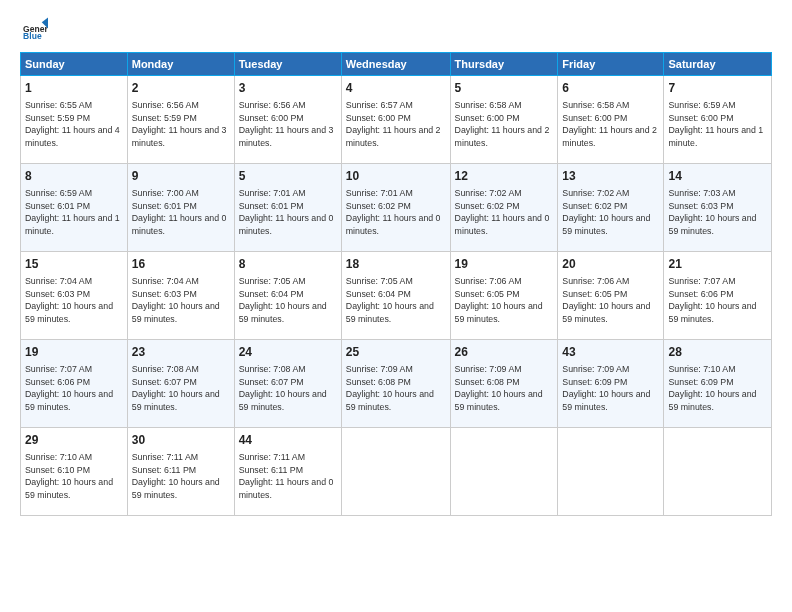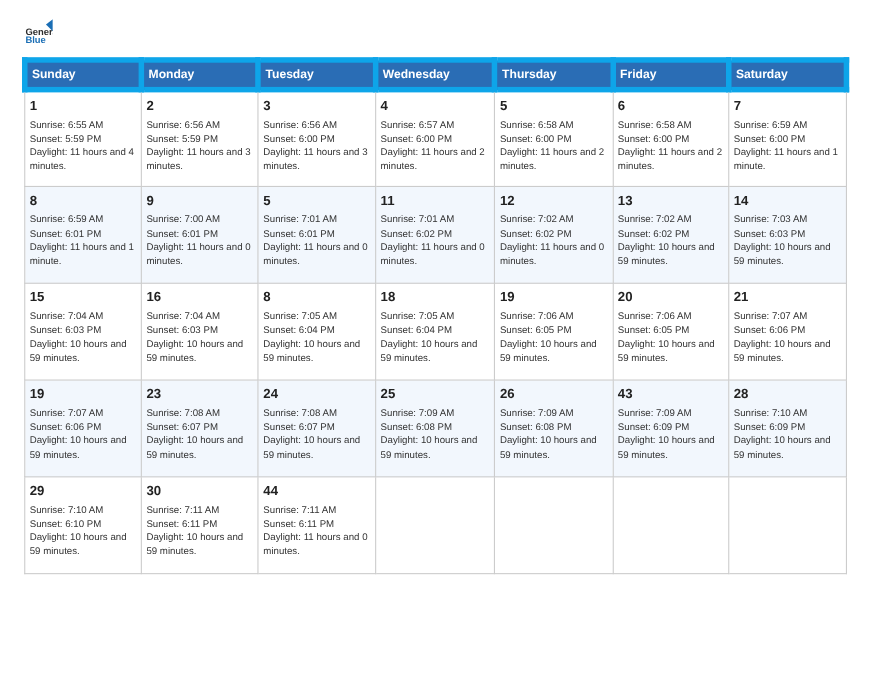--- a/index.html
+++ b/index.html
@@ -49,21 +49,21 @@
       border-collapse: collapse;
       font-size: 9.5px;
     }
     .calendar thead th {
       background: #2a6db5;
       color: #fff;
       padding: 5px 4px;
       text-align: left;
       font-size: 11px;
       font-weight: bold;
-      border: 5px solid #0ea5e9;
+      border: 1px solid #0ea5e9;
     }
     .calendar tbody td {
       vertical-align: top;
       padding: 4px 4px;
       border: 1px solid #ccc;
       width: 113px;
       height: 88px;
       background: #fff;
       color: #333;
       line-height: 1.4;
@@ -160,21 +160,21 @@
           </td>
           <td>
             <span class="day-num">9</span>
             <div class="day-info">Sunrise: 7:00 AM<br>Sunset: 6:01 PM<br>Daylight: 11 hours and 0 minutes.</div>
           </td>
           <td>
             <span class="day-num">5</span>
             <div class="day-info">Sunrise: 7:01 AM<br>Sunset: 6:01 PM<br>Daylight: 11 hours and 0 minutes.</div>
           </td>
           <td>
-            <span class="day-num">11</span>
+            <span class="day-num">10</span>
             <div class="day-info">Sunrise: 7:01 AM<br>Sunset: 6:02 PM<br>Daylight: 11 hours and 0 minutes.</div>
           </td>
           <td>
             <span class="day-num">12</span>
             <div class="day-info">Sunrise: 7:02 AM<br>Sunset: 6:02 PM<br>Daylight: 11 hours and 0 minutes.</div>
           </td>
           <td>
             <span class="day-num">13</span>
             <div class="day-info">Sunrise: 7:02 AM<br>Sunset: 6:02 PM<br>Daylight: 10 hours and 59 minutes.</div>
           </td>

